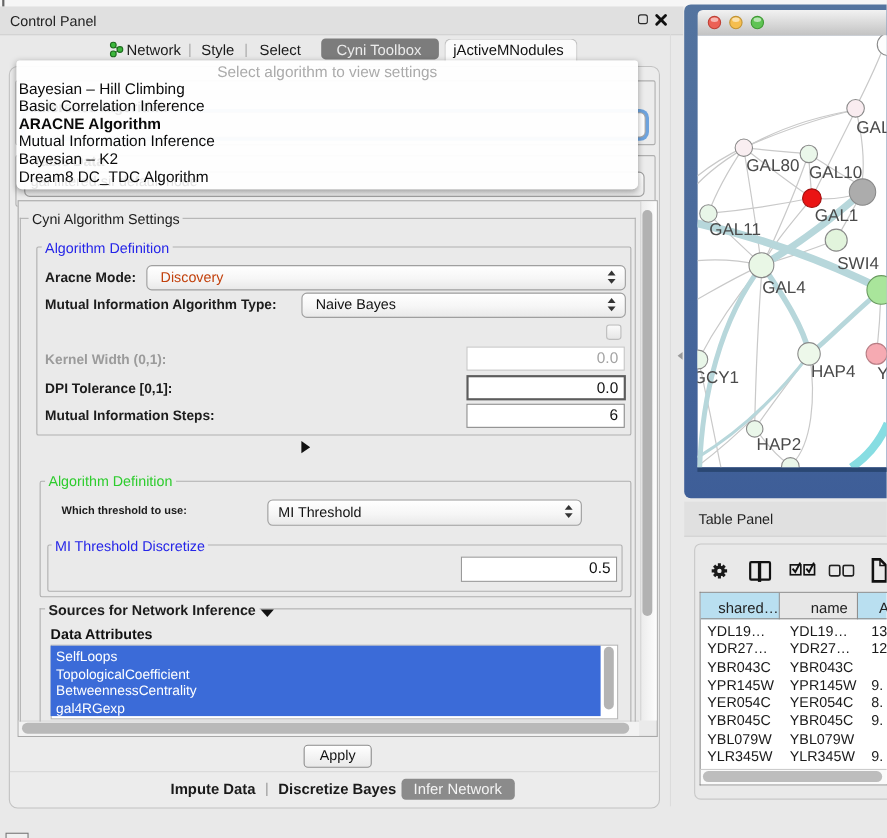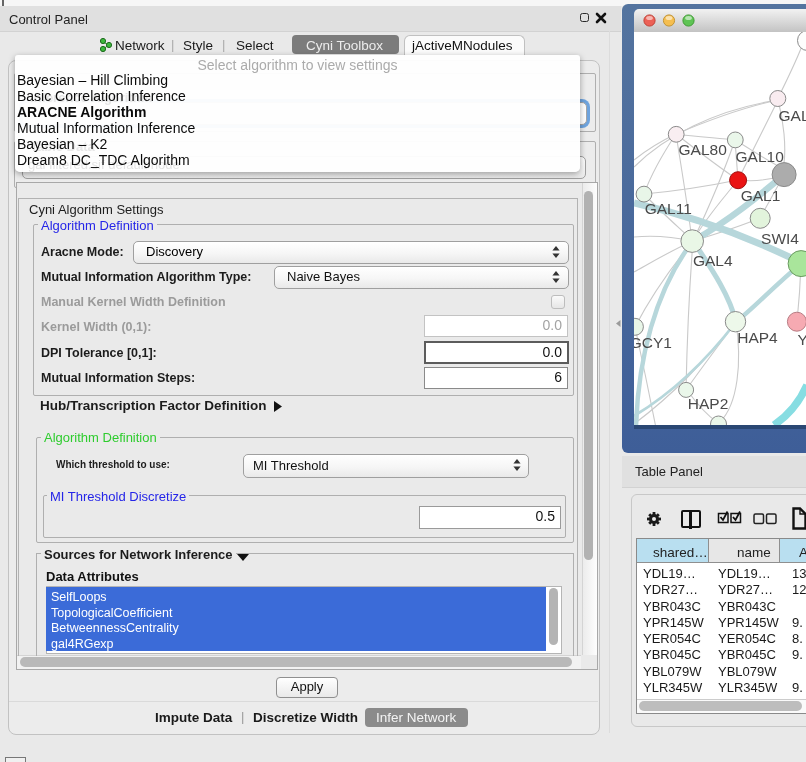--- a/index.html
+++ b/index.html
@@ -55,54 +55,52 @@
 
   <div class="abs" style="left:16px;top:182px;width:580px;height:486px;background:#EAEAEA;border:1px solid #A8A8A8;"></div>
 
   <div class="abs" style="left:582px;top:183px;width:14px;height:472px;background:linear-gradient(to right,#ececec,#fdfdfd);border-left:1px solid #d4d4d4;"></div>
   <div class="abs" style="left:584px;top:191px;width:9px;height:369px;background:#b2b2b2;border-radius:5px;"></div>
 
   <div class="abs" style="left:17px;top:655px;width:564px;height:13px;background:#f2f2f2;border-top:1px solid #d4d4d4;"></div>
   <div class="abs" style="left:20px;top:657px;width:552px;height:10px;background:#b9b9b9;border-radius:5px;"></div>
 
   <div class="abs" style="left:18px;top:198px;width:558px;height:457px;border:1px solid #b2b2b2;border-bottom:none;"></div>
-  <div class="gtitle" style="left:26px;top:202px;color:#1d1d1d;background:#EAEAEA;">Cyni Algorithm Settings</div>
+  <div class="gtitle" style="left:26px;top:192px;color:#1d1d1d;background:#EAEAEA;">Cyni Algorithm Settings</div>
 
   <div class="abs grp" style="left:33px;top:224px;width:539px;height:170px;"></div>
   <div class="gtitle" style="left:38px;top:218px;color:#2525e8;background:#EAEAEA;">Algorithm Definition</div>
 
   <div class="abs lbl" style="left:41px;top:245px;">Aracne Mode:</div>
   <div class="abs combo" style="left:133px;top:241px;width:434px;height:21px;"></div>
-  <div class="abs" style="left:146px;top:244px;font-size:13px;color:#000000;">Discovery</div>
+  <div class="abs" style="left:146px;top:244px;font-size:13px;color:#c2410c;">Discovery</div>
   <svg class="abs" style="left:551px;top:245px;" width="10" height="14">
       <path d="M5 1 L8.6 5.4 L1.4 5.4 Z" fill="#333"></path>
       <path d="M5 13 L8.6 8.6 L1.4 8.6 Z" fill="#333"></path>
     </svg>
 
   <div class="abs lbl" style="left:41px;top:270px;">Mutual Information Algorithm Type:</div>
   <div class="abs combo" style="left:274px;top:266px;width:293px;height:21px;"></div>
   <div class="abs" style="left:287px;top:269px;font-size:13px;color:#111;">Naive Bayes</div>
   <svg class="abs" style="left:551px;top:270px;" width="10" height="14">
       <path d="M5 1 L8.6 5.4 L1.4 5.4 Z" fill="#333"></path>
       <path d="M5 13 L8.6 8.6 L1.4 8.6 Z" fill="#333"></path>
     </svg>
 
-  <div class="abs lbl dis" style="left:41px;top:295px;">Manual Kernel Width Definition</div>
   <div class="abs" style="left:551px;top:295px;width:12px;height:12px;background:linear-gradient(#fafafa,#e6e6e6);border:1px solid #bdbdbd;border-radius:3px;"></div>
 
   <div class="abs lbl dis" style="left:41px;top:320px;">Kernel Width (0,1):</div>
   <div class="abs field" style="left:424px;top:315px;width:137px;height:19px;border:1px solid #c3c3c3;color:#a3a3a3;padding:1px 5px 0 0;">0.0</div>
 
   <div class="abs lbl" style="left:41px;top:346px;">DPI Tolerance [0,1]:</div>
   <div class="abs field" style="left:424px;top:341px;width:136px;height:18px;border:2px solid #5c5c5c;padding:1px 5px 0 0;">0.0</div>
 
   <div class="abs lbl" style="left:41px;top:371px;">Mutual Information Steps:</div>
   <div class="abs field" style="left:424px;top:367px;width:137px;height:19px;border:1px solid #8a8a8a;padding:1px 5px 0 0;">6</div>
 
-  <div class="abs" style="left:40px;top:398px;font-size:13.5px;font-weight:bold;color:#1c1c1c;">Hub/Transcription Factor Definition</div>
   <svg class="abs" style="left:271px;top:400px;" width="14" height="14">
       <path d="M3 1 L11 6.5 L3 12 Z" fill="#111"></path>
     </svg>
 
   <div class="abs grp" style="left:36px;top:437px;width:536px;height:104px;"></div>
   <div class="gtitle" style="left:41px;top:430px;color:#2ecc2e;background:#EAEAEA;">Algorithm Definition</div>
 
   <div class="abs lbl" style="left:56px;top:459px;font-size:10px;">Which threshold to use:</div>
   <div class="abs combo" style="left:243px;top:454px;width:284px;height:22px;"></div>
   <div class="abs" style="left:253px;top:458px;font-size:13px;color:#111;">MI Threshold</div>
@@ -127,21 +125,21 @@
   <div class="abs" style="left:46px;top:587px;width:500px;height:64px;background:#3B6BD8;"></div>
   <div class="abs" style="left:51px;top:590px;font-size:12.5px;color:#fff;line-height:15.7px;">SelfLoops<br>TopologicalCoefficient<br>BetweennessCentrality<br>gal4RGexp</div>
   <div class="abs" style="left:549px;top:588px;width:9px;height:57px;background:#b4b4b4;border-radius:5px;"></div>
 
   <div class="abs" style="left:276px;top:677px;width:60px;height:18px;background:linear-gradient(#ffffff,#e9e9e9);border:1px solid #8f8f8f;border-radius:4px;text-align:center;font-size:13px;color:#111;padding-top:1px;">Apply</div>
 
   <div class="abs" style="left:9px;top:701px;width:589px;height:1px;background:#DADADA;"></div>
   <div class="abs" style="left:365px;top:708px;width:103px;height:19px;background:#8B8B8B;border-radius:4px;"></div>
   <div class="abs" style="left:155px;top:710px;font-size:13.5px;font-weight:bold;color:#1a1a1a;">Impute Data</div>
   <div class="abs" style="left:241px;top:709px;font-size:13px;color:#999;">|</div>
-  <div class="abs" style="left:253px;top:710px;font-size:13.5px;font-weight:bold;color:#1a1a1a;">Discretize Width</div>
+  <div class="abs" style="left:253px;top:710px;font-size:13.5px;font-weight:bold;color:#1a1a1a;">Discretize Bayes</div>
   <div class="abs" style="left:376px;top:710px;font-size:13.5px;color:#f4f4f4;">Infer Network</div>
 
   <div class="abs" style="left:609px;top:31px;width:1px;height:702px;background:#DCDCDC;"></div>
 
   <svg class="abs" style="left:615px;top:319px;" width="7" height="9">
       <path d="M5.5 1 L1 4.5 L5.5 8 Z" fill="#9a9a9a"></path>
     </svg>
 
   <div class="abs" style="left:5px;top:757px;width:19px;height:10px;background:#f0f0f0;border:1.5px solid #777;"></div>
 

